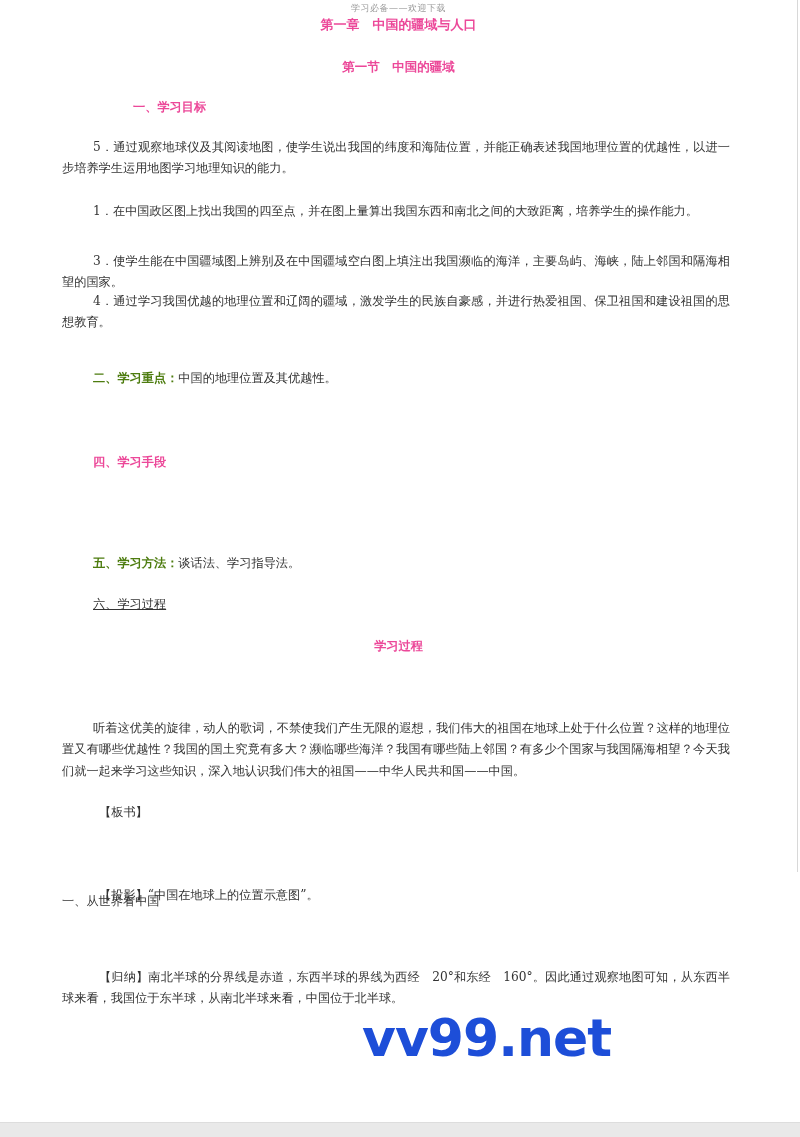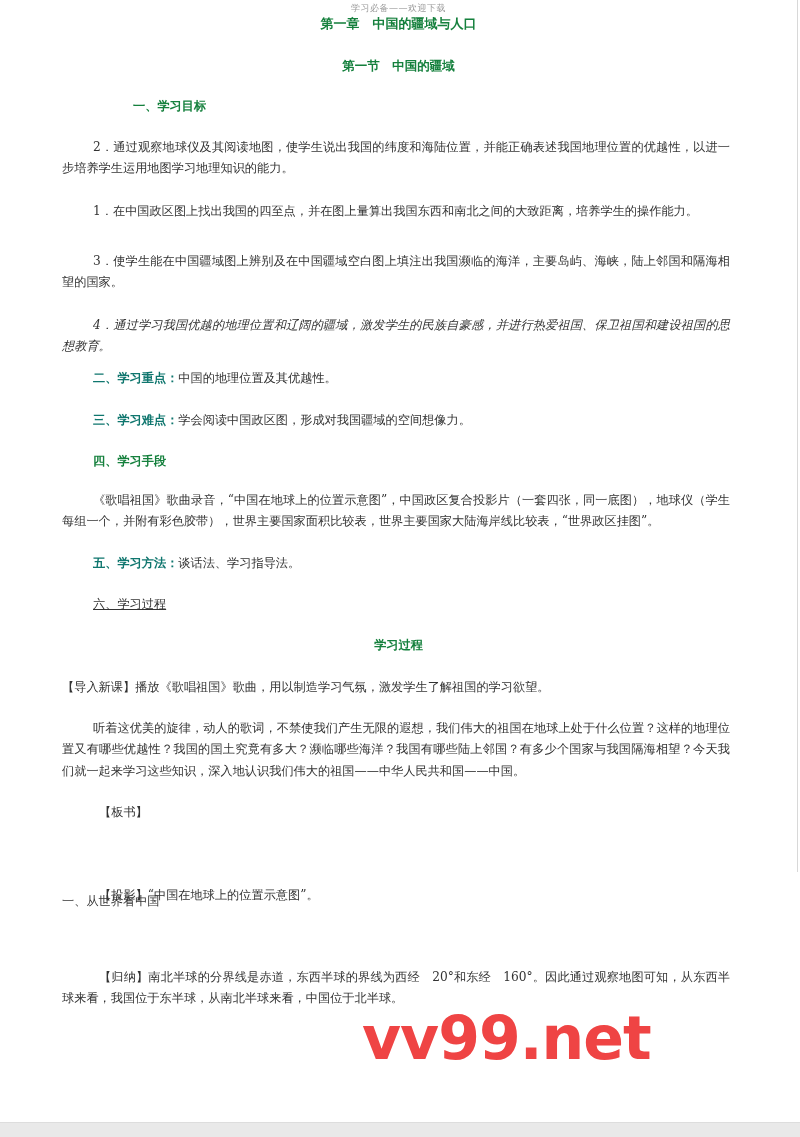--- a/index.html
+++ b/index.html
@@ -12,69 +12,62 @@
   .page {
     position: absolute; left: 0; top: 0; width: 797px; height: 872px;
     background: #ffffff; border-right: 1px solid #d8d8d8;
   }
   .bottom-band {
     position: absolute; left: 0; top: 1122px; width: 800px; height: 15px;
     background: #e9e9e9; border-top: 1px solid #dddddd;
   }
   .line { position: absolute; white-space: nowrap; font-size: 12.2px; line-height: 16px; }
   .center { left: 0; width: 797px; text-align: center; }
-  .hd { font-family: Liberation Mono, monospace; font-weight: bold; color: #15803d; }
+  .hd { font-family: Liberation Sans, sans-serif; font-weight: bold; color: #ec4899; }
   .hdr-note { font-size: 9px; color: #9a9a9a; top: 0px; letter-spacing: 0.5px; }
   .title { font-size: 13px; top: 17px; }
   .section { font-size: 12.5px; top: 59px; }
-  .lbl-bold { font-family: "DejaVu Sans", "Liberation Sans", sans-serif; font-weight: bold; color: #0f766e; }
+  .lbl-bold { font-family: "DejaVu Sans", "Liberation Sans", sans-serif; font-weight: bold; color: #4d7c0f; }
   .para { position: absolute; left: 62px; width: 668px; font-size: 12.2px; line-height: 21.3px; text-indent: 31px; text-align: justify; }
   .watermark {
     position: absolute; left: 362px; top: 998px; font-family: "DejaVu Sans", "Liberation Sans", sans-serif;
-    font-weight: bold; font-size: 60px; color: #ef4444; letter-spacing: -1px; line-height: 80px;
+    font-weight: bold; font-size: 52px; color: #1d4ed8; letter-spacing: -1px; line-height: 80px;
   }
 </style>
 </head>
 <body>
 
 <div class="page">
 
   <div class="line center hdr-note">学习必备——欢迎下载</div>
   <div class="line center hd title">第一章　中国的疆域与人口</div>
   <div class="line center hd section">第一节　中国的疆域</div>
 
   <div class="line hd" style="left:93px; top:99px;margin-left:40px;">一、学习目标</div>
 
-  <div class="para" style="top:137px;">2．通过观察地球仪及其阅读地图，使学生说出我国的纬度和海陆位置，并能正确表述我国地理位置的优越性，以进一步培养学生运用地图学习地理知识的能力。</div>
+  <div class="para" style="top:137px;">5．通过观察地球仪及其阅读地图，使学生说出我国的纬度和海陆位置，并能正确表述我国地理位置的优越性，以进一步培养学生运用地图学习地理知识的能力。</div>
   <div class="para" style="top:201px;">1．在中国政区图上找出我国的四至点，并在图上量算出我国东西和南北之间的大致距离，培养学生的操作能力。</div>
   <div class="para" style="top:243px;margin-top:8px;">3．使学生能在中国疆域图上辨别及在中国疆域空白图上填注出我国濒临的海洋，主要岛屿、海峡，陆上邻国和隔海相望的国家。</div>
-  <div class="para" style="top:315px;font-style:italic;">4．通过学习我国优越的地理位置和辽阔的疆域，激发学生的民族自豪感，并进行热爱祖国、保卫祖国和建设祖国的思想教育。</div>
+  <div class="para" style="top:291px;">4．通过学习我国优越的地理位置和辽阔的疆域，激发学生的民族自豪感，并进行热爱祖国、保卫祖国和建设祖国的思想教育。</div>
 
   <div class="line" style="left:93px; top:370px;">
     <span class="lbl-bold">二、学习重点</span><span class="lbl-bold">：</span><span>中国的地理位置及其优越性。</span>
   </div>
 
-  <div class="line" style="left:93px; top:412px;">
-    <span class="lbl-bold">三、学习难点</span><span class="lbl-bold">：</span><span>学会阅读中国政区图，形成对我国疆域的空间想像力。</span>
-  </div>
 
   <div class="line hd" style="left:93px; top:454px;">四、学习手段</div>
-  <div class="para" style="top:490px;">《歌唱祖国》歌曲录音，“中国在地球上的位置示意图”，中国政区复合投影片（一套四张，同一底图），地球仪（学生每组一个，并附有彩色胶带），世界主要国家面积比较表，世界主要国家大陆海岸线比较表，“世界政区挂图”。</div>
 
   <div class="line" style="left:93px; top:555px;">
     <span class="lbl-bold">五、学习方法</span><span class="lbl-bold">：</span><span>谈话法、学习指导法。</span>
   </div>
 
   <div class="line" style="left:93px; top:596px;text-decoration:underline;">六、学习过程</div>
 
   <div class="line center hd" style="top:638px; font-size:12.2px;">学习过程</div>
 
-  <div class="line" style="left:62px; top:679px;">
-    <span>【导入新课】</span><span>播放《歌唱祖国》歌曲，用以制造学习气氛，激发学生了解祖国的学习欲望。</span>
-  </div>
 
   <div class="para" style="top:718px;">听着这优美的旋律，动人的歌词，不禁使我们产生无限的遐想，我们伟大的祖国在地球上处于什么位置？这样的地理位置又有哪些优越性？我国的国土究竟有多大？濒临哪些海洋？我国有哪些陆上邻国？有多少个国家与我国隔海相望？今天我们就一起来学习这些知识，深入地认识我们伟大的祖国——中华人民共和国——中国。</div>
 
   <div class="line" style="left:99px; top:804px;">【板书】</div>
   <div class="line" style="left:62px; top:845px;margin-top:48px;">一、从世界看中国</div>
 
   <div class="line" style="left:99px; top:887px;">
     <span>【投影】</span><span>“中国在地球上的位置示意图”。</span>
   </div>
 

